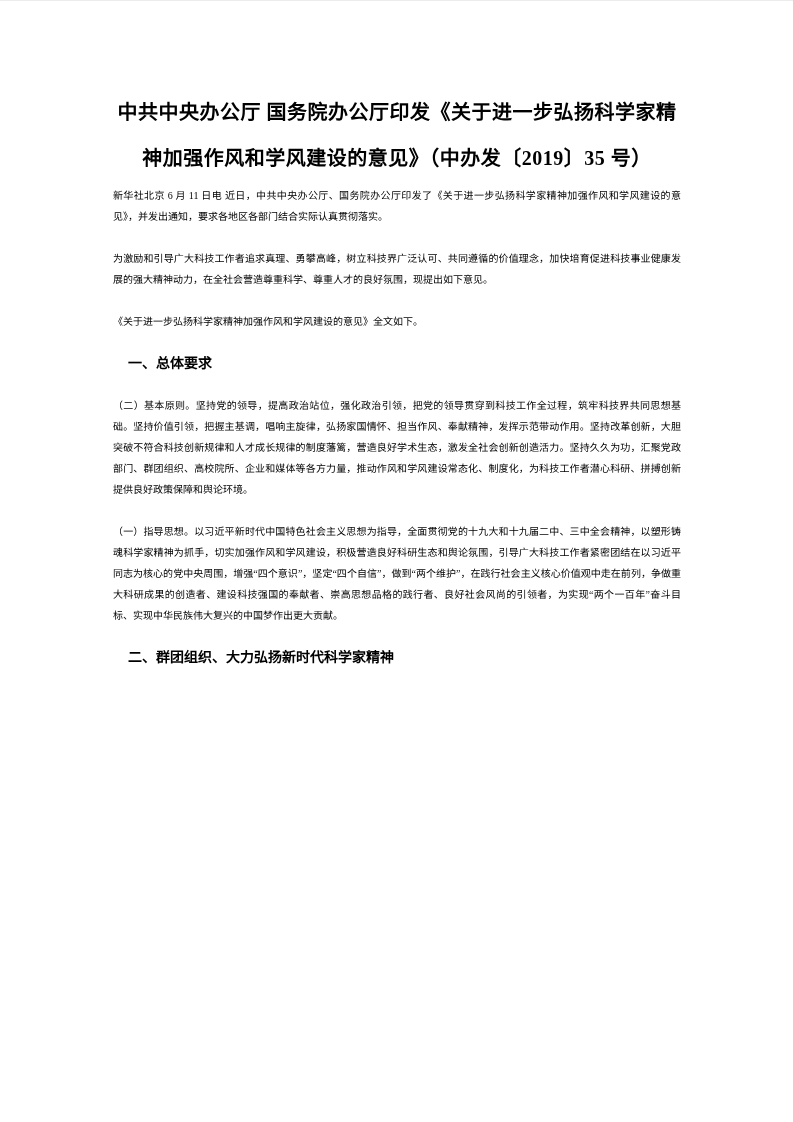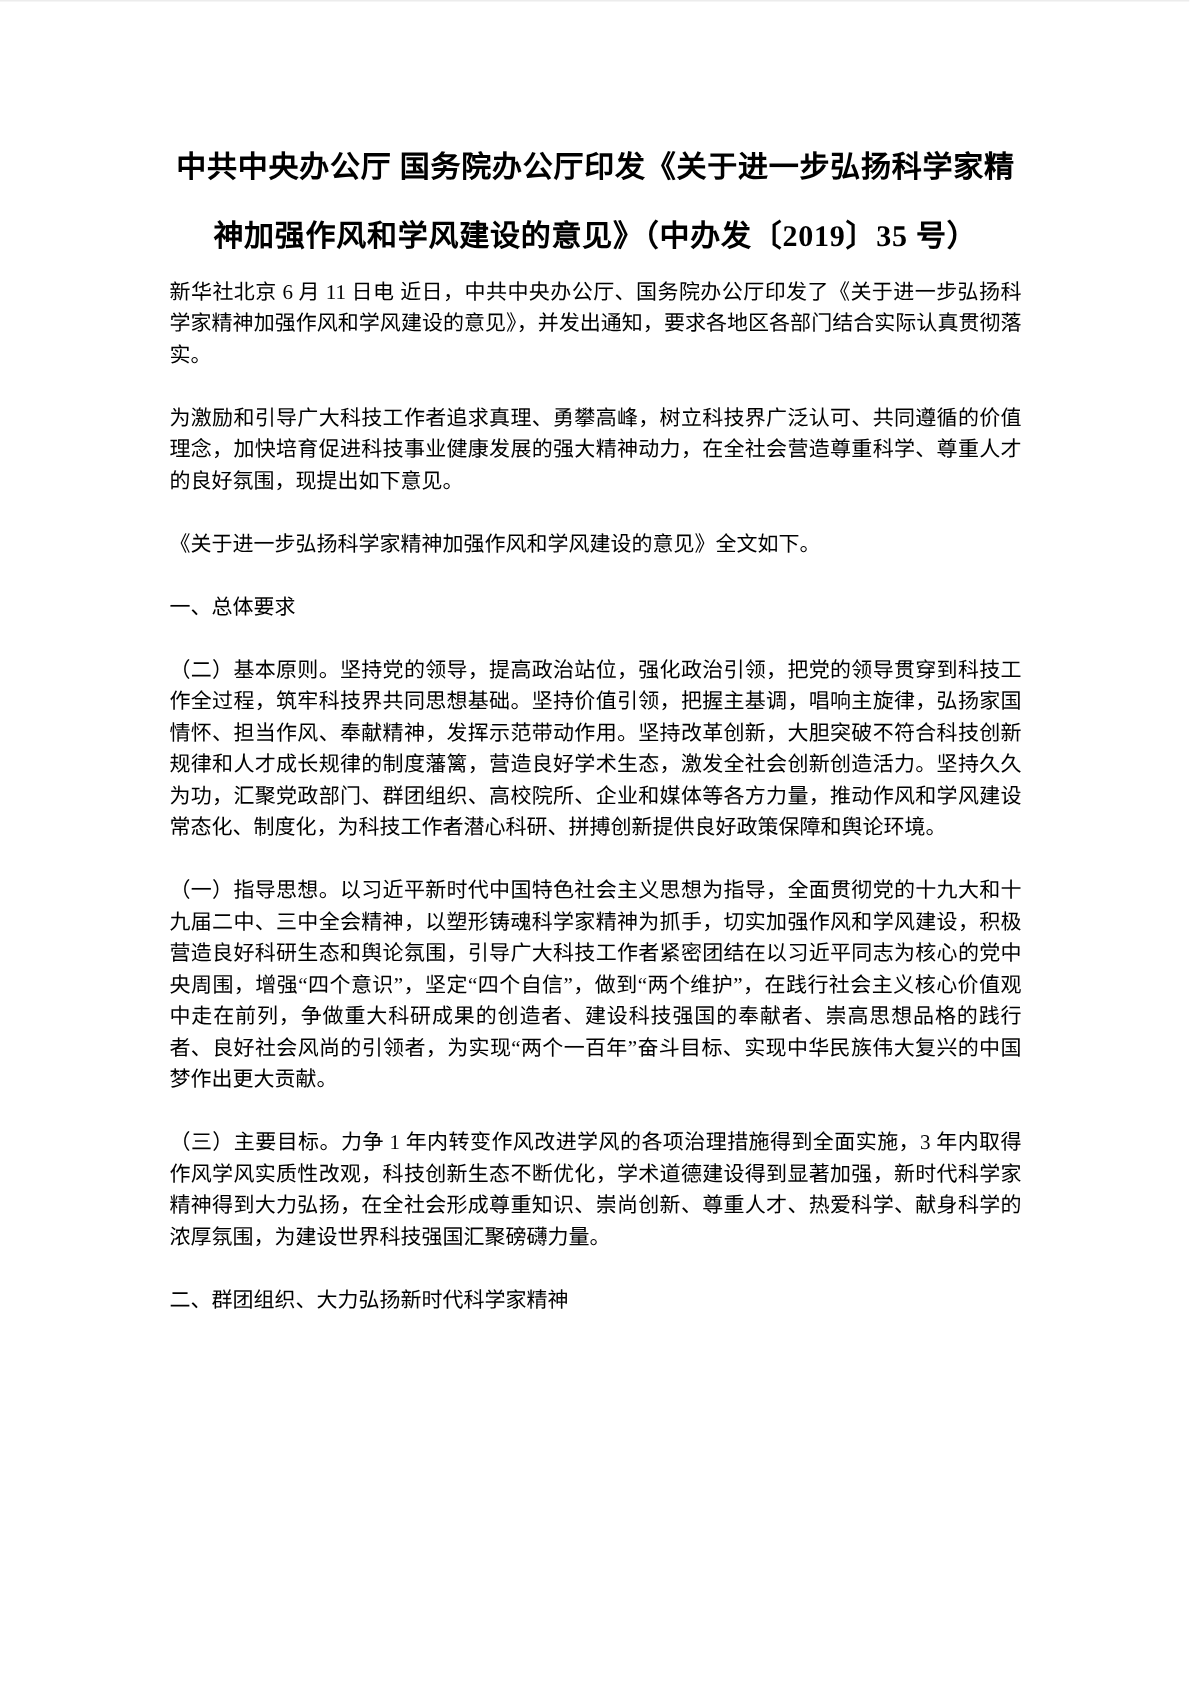--- a/index.html
+++ b/index.html
@@ -38,43 +38,42 @@
     line-height: 18px;
     margin: 0;
     white-space: nowrap;
   }
   .doc-meta .meta-datetime { margin-right: 10px; }
   .doc-meta .meta-source-label { margin-right: 14px; }
   .doc-meta .meta-source-value { margin-right: 0; }
   .doc-body { margin: 0; }
   .doc-body > :first-child { margin-top: 4px; }
   .doc-para {
-    font-size: 14px;
+    font-size: 10px;
     line-height: 21px;
     text-align: justify;
     margin: 21px 0;
     word-break: break-all;
   }
   .doc-heading {
     font-size: 14px;
     line-height: 21px;
-    font-weight: 400;
-    margin: 21px 0;
+    font-weight: 700;
+    margin: 21px 15px;
   }
 </style>
 </head>
 <body>
 
 <div class="page">
   <h1 class="doc-title">中共中央办公厅 国务院办公厅印发《关于进一步弘扬科学家精神加强作风和学风建设的意见》（中办发〔2019〕35 号）</h1>
 
 
   <div class="doc-body">
       <p class="doc-para">新华社北京 6 月 11 日电 近日，中共中央办公厅、国务院办公厅印发了《关于进一步弘扬科学家精神加强作风和学风建设的意见》，并发出通知，要求各地区各部门结合实际认真贯彻落实。</p>
       <p class="doc-para">为激励和引导广大科技工作者追求真理、勇攀高峰，树立科技界广泛认可、共同遵循的价值理念，加快培育促进科技事业健康发展的强大精神动力，在全社会营造尊重科学、尊重人才的良好氛围，现提出如下意见。</p>
       <p class="doc-para">《关于进一步弘扬科学家精神加强作风和学风建设的意见》全文如下。</p>
       <p class="doc-heading">一、总体要求</p>
       <p class="doc-para">（二）基本原则。坚持党的领导，提高政治站位，强化政治引领，把党的领导贯穿到科技工作全过程，筑牢科技界共同思想基础。坚持价值引领，把握主基调，唱响主旋律，弘扬家国情怀、担当作风、奉献精神，发挥示范带动作用。坚持改革创新，大胆突破不符合科技创新规律和人才成长规律的制度藩篱，营造良好学术生态，激发全社会创新创造活力。坚持久久为功，汇聚党政部门、群团组织、高校院所、企业和媒体等各方力量，推动作风和学风建设常态化、制度化，为科技工作者潜心科研、拼搏创新提供良好政策保障和舆论环境。</p>
       <p class="doc-para">（一）指导思想。以习近平新时代中国特色社会主义思想为指导，全面贯彻党的十九大和十九届二中、三中全会精神，以塑形铸魂科学家精神为抓手，切实加强作风和学风建设，积极营造良好科研生态和舆论氛围，引导广大科技工作者紧密团结在以习近平同志为核心的党中央周围，增强“四个意识”，坚定“四个自信”，做到“两个维护”，在践行社会主义核心价值观中走在前列，争做重大科研成果的创造者、建设科技强国的奉献者、崇高思想品格的践行者、良好社会风尚的引领者，为实现“两个一百年”奋斗目标、实现中华民族伟大复兴的中国梦作出更大贡献。</p>
-      <p class="doc-para">（三）主要目标。力争 1 年内转变作风改进学风的各项治理措施得到全面实施，3 年内取得作风学风实质性改观，科技创新生态不断优化，学术道德建设得到显著加强，新时代科学家精神得到大力弘扬，在全社会形成尊重知识、崇尚创新、尊重人才、热爱科学、献身科学的浓厚氛围，为建设世界科技强国汇聚磅礴力量。</p>
       <p class="doc-heading">二、群团组织、大力弘扬新时代科学家精神</p>
     </div>
 </div>
 
 </body></html>

